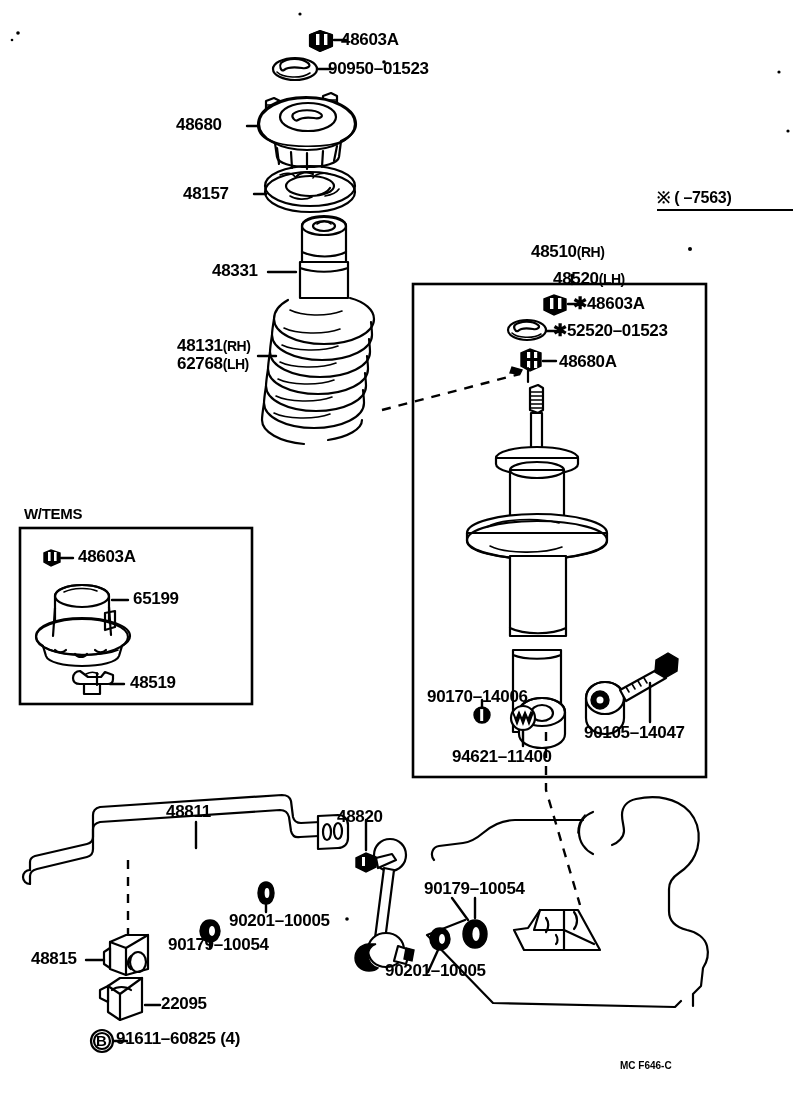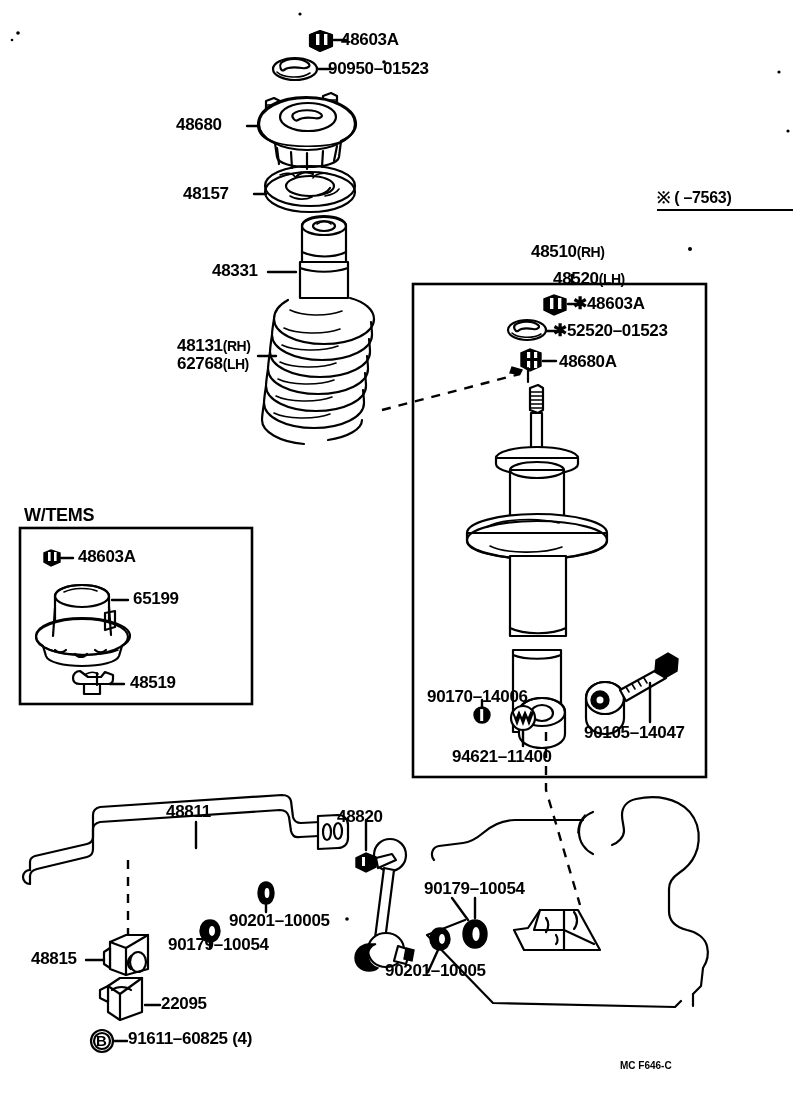--- a/index.html
+++ b/index.html
@@ -15,21 +15,21 @@
     font-family:"Liberation Sans", sans-serif;
     font-weight:bold;
     font-size:17px;
     letter-spacing:-0.3px;
     white-space:nowrap;
     line-height:1.05;
     color:#000;
   }
   .lbl .sub{font-size:14px;letter-spacing:-0.5px;vertical-align:baseline;}
   .lbl.hdr{font-size:16px;}
-  .boxtitle{font-size:18px;font-weight:bold;}
+  .boxtitle{font-size:15px;font-weight:bold;}
   .code{
     position:absolute;font-weight:bold;font-size:10px;letter-spacing:0px;
   }
 </style>
 </head>
 <body>
 
 <div id="stage">
 
   <svg class="art" viewBox="0 0 800 1118">
@@ -361,17 +361,17 @@
   <div class="lbl" style="left:31px;top:950px;">48815</div>
   <div class="lbl" style="left:161px;top:995px;">22095</div>
 
   <div class="lbl" style="left:229px;top:912px;">90201–10005</div>
   <div class="lbl" style="left:168px;top:936px;">90179–10054</div>
 
   <div class="lbl" style="left:424px;top:880px;">90179–10054</div>
   <div class="lbl" style="left:385px;top:962px;">90201–10005</div>
 
   <div class="lbl" style="left:96px;top:1033px;font-size:15px;">B</div>
-  <div class="lbl" style="left:128px;top:1030px;"><span>91611–60825</span>&nbsp;<span>(4)</span></div>
+  <div class="lbl" style="left:116px;top:1030px;"><span>91611–60825</span>&nbsp;<span>(4)</span></div>
 
   <div class="code" style="left:620px;top:1060px;">MC F646-C</div>
 
 </div>
 
 </body></html>

